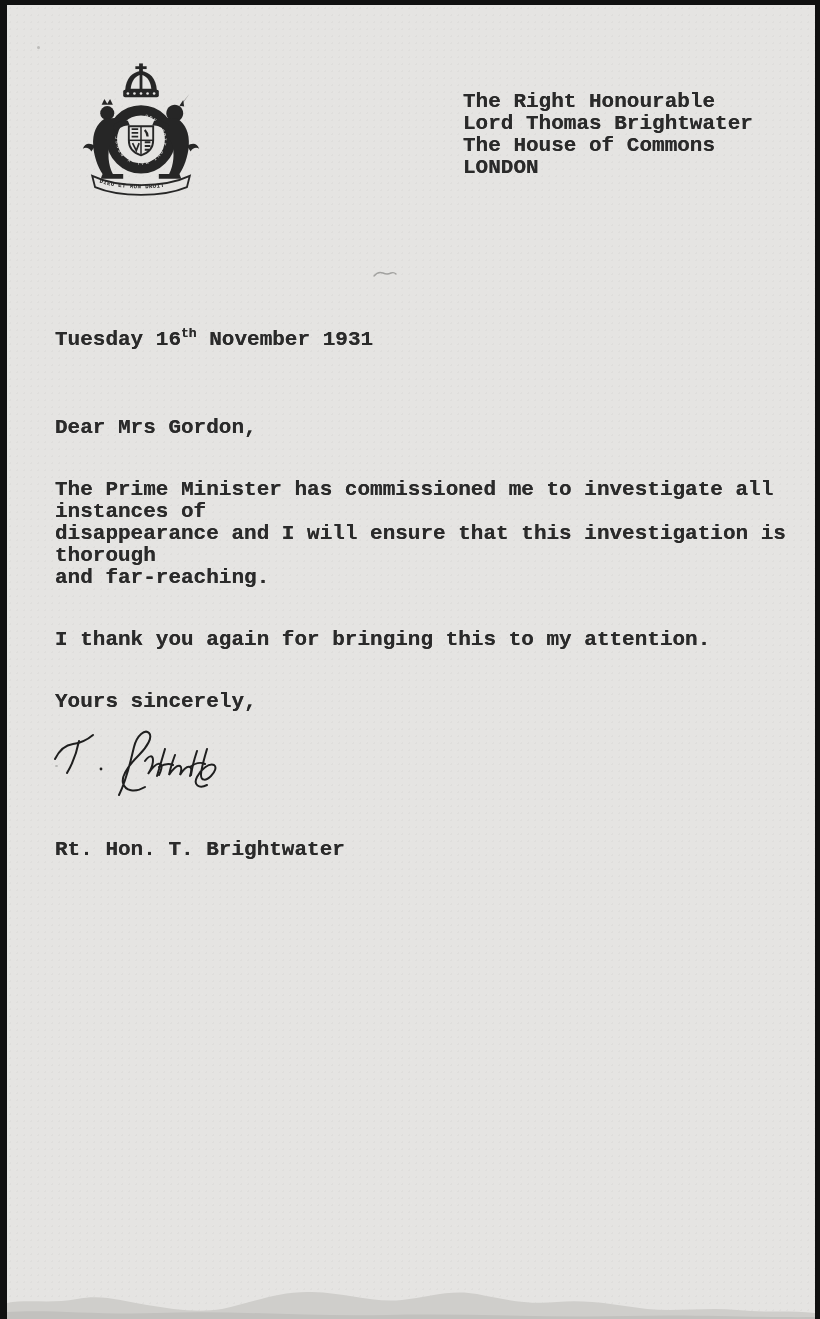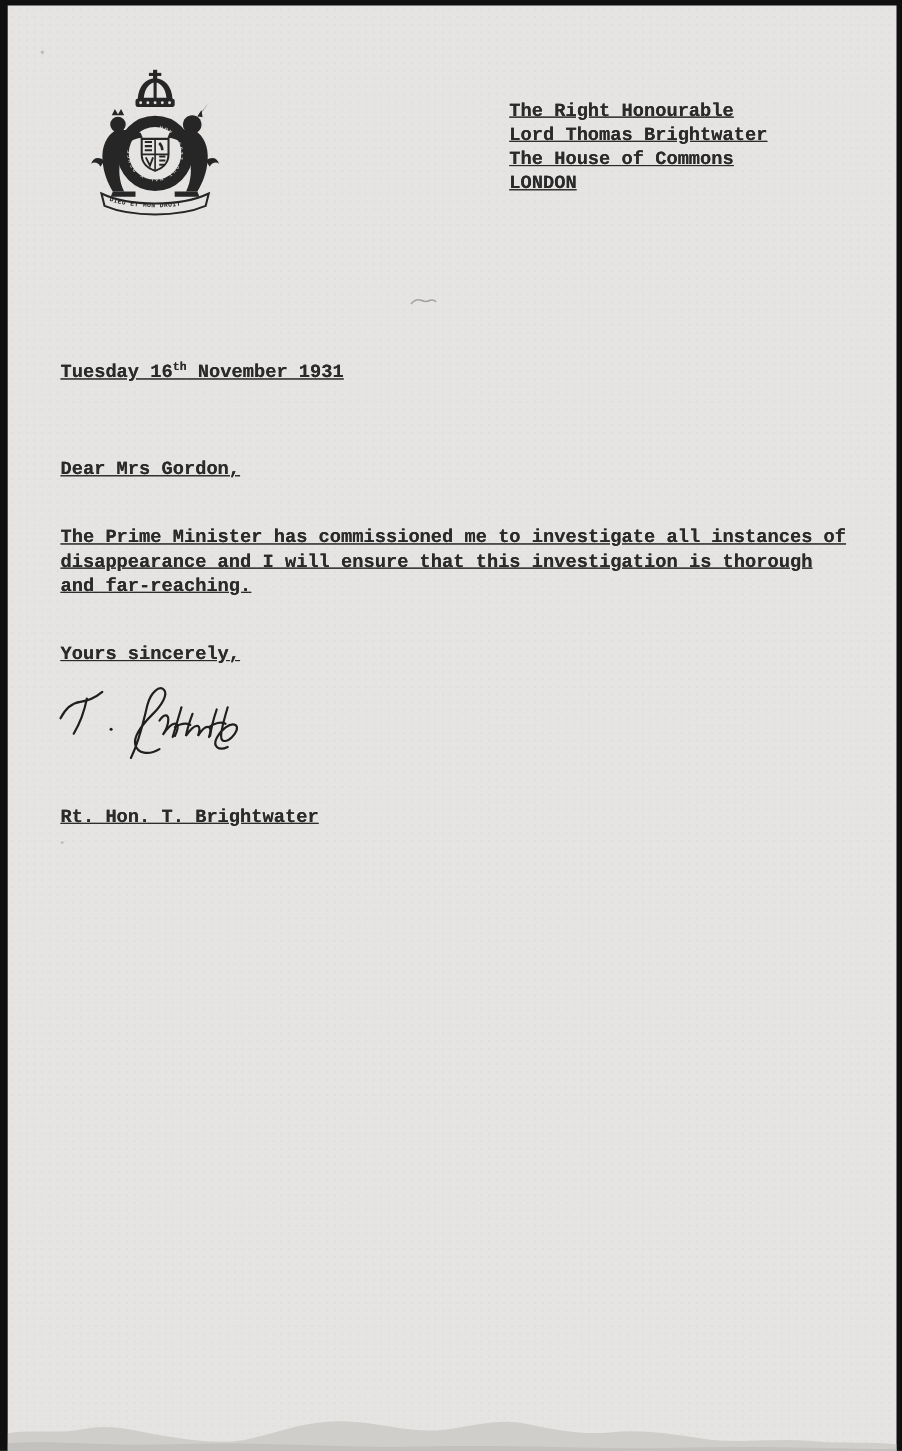--- a/index.html
+++ b/index.html
@@ -17,25 +17,24 @@
     background-image:
       radial-gradient(rgba(0,0,0,0.028) 1px, transparent 1px),
       radial-gradient(rgba(255,255,255,0.05) 1px, transparent 1px);
     background-size:7px 7px, 11px 11px;
     background-position:0 0, 3px 5px;
   }
   .ink{color:#262626;}
   .typed{
     color:#2a2a2a;
     font-weight:700;
-    font-size:17px;
+    font-size:21px;
     line-height:22px;
     text-shadow:0 0 0.6px rgba(34,34,34,.85);
     white-space:pre-line;
-    text-decoration:underline;
   }
   .crest{position:absolute;left:59px;top:52px;width:150px;height:146px;}
   .recipient{position:absolute;left:456px;top:86px;}
   .letter-flow{position:absolute;left:48px;top:324px;width:740px;}
   .letter-flow p{margin:40px 0 0 0;}
   .letter-flow .date-line{margin:0;}
   .letter-flow .salutation{margin-top:66px;}
   sup{font-size:0.62em;vertical-align:super;line-height:0;}
   .signature-svg{display:block;margin:14px 0 0 -6px;width:176px;height:72px;}
   .signed-name{margin-top:0;}
@@ -115,20 +114,21 @@
 LONDON</div>
 
   <div class="letter-flow">
     <p class="typed date-line"><span>Tuesday 16</span><sup>th</sup><span> November 1931</span></p>
 
     <p class="typed salutation">Dear Mrs Gordon,</p>
 
     <p class="typed">The Prime Minister has commissioned me to investigate all instances of
 disappearance and I will ensure that this investigation is thorough
 and far-reaching.</p>
+    <p class="typed">I thank you again for bringing this to my attention.</p>
 
     <p class="typed">Yours sincerely,</p>
 
     <svg class="signature-svg" viewBox="0 0 176 72" role="img" aria-label="T. Brightwater">
       <g fill="none" stroke="#1f1f1f" stroke-width="2" stroke-linecap="round">
         <path d="M6,32 C10,24 16,18 24,17 C32,16 38,13 44,8"></path>
         <path d="M30,14 C28,24 24,36 18,46"></path>
         <circle cx="52" cy="42" r="1.4" fill="#1f1f1f" stroke="none"></circle>
         <path d="M96,60 C86,66 76,64 74,56 C72,48 80,38 90,28 C98,20 104,10 100,6 C96,2 88,8 85,20 C81,36 78,52 70,68"></path>
         <path d="M96,34 C100,28 104,28 104,33 C104,38 101,44 99,47 C103,41 108,36 111,37 C114,38 112,44 110,48"></path>

